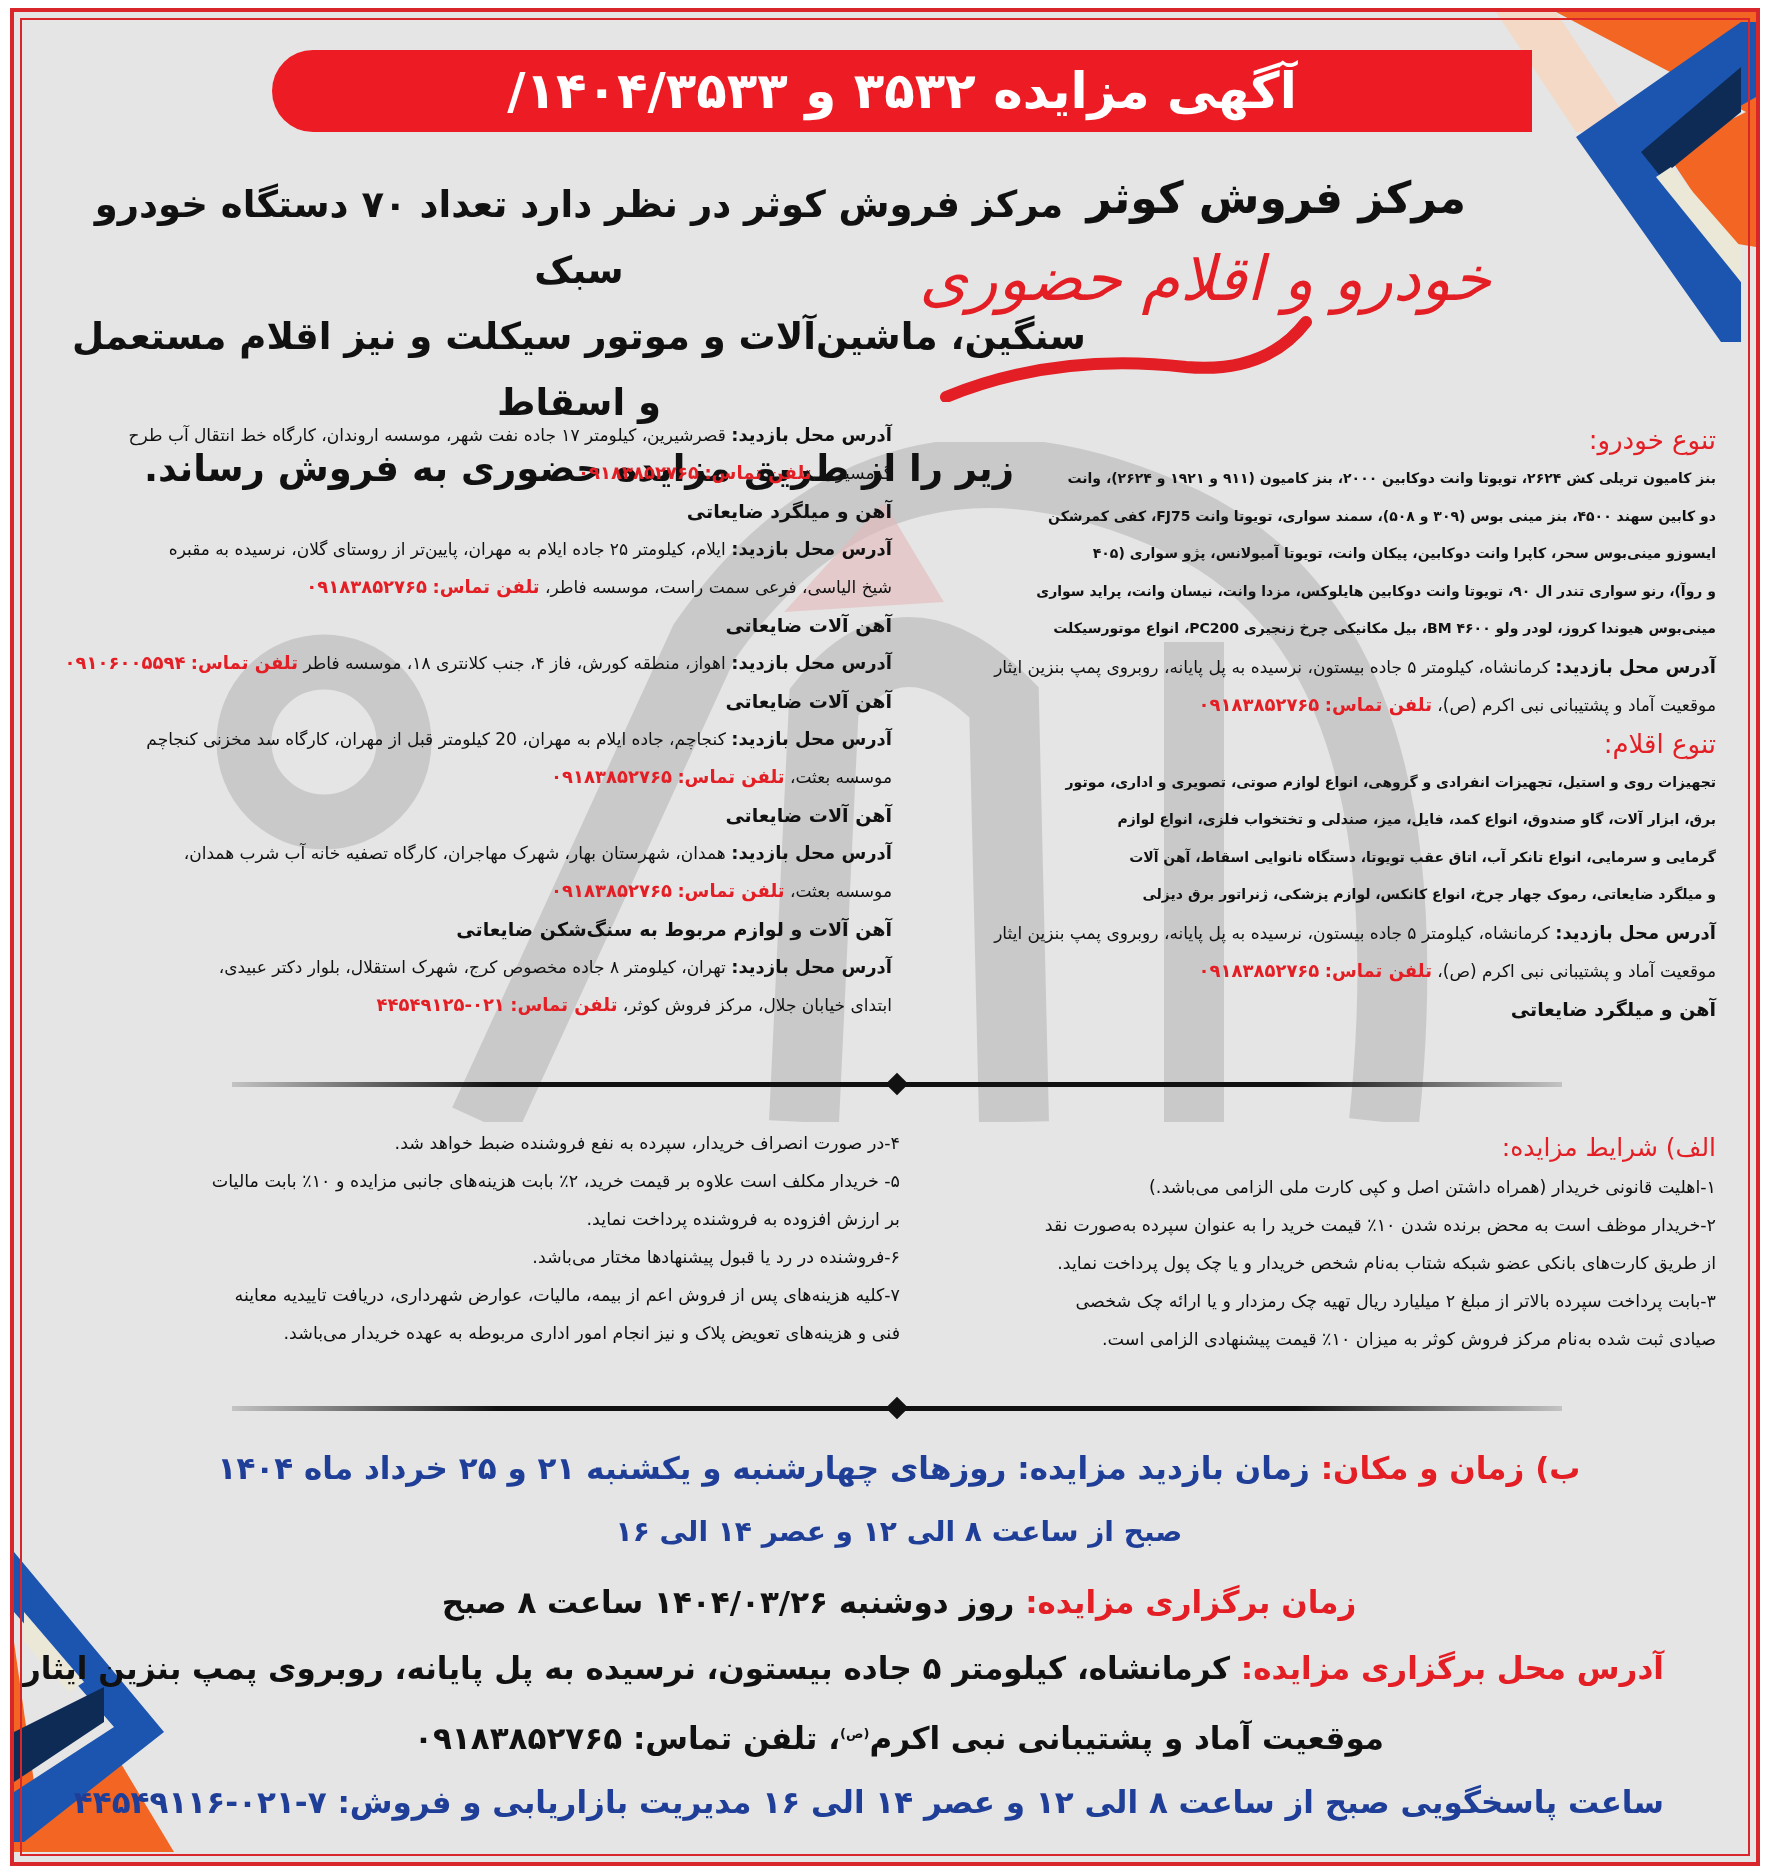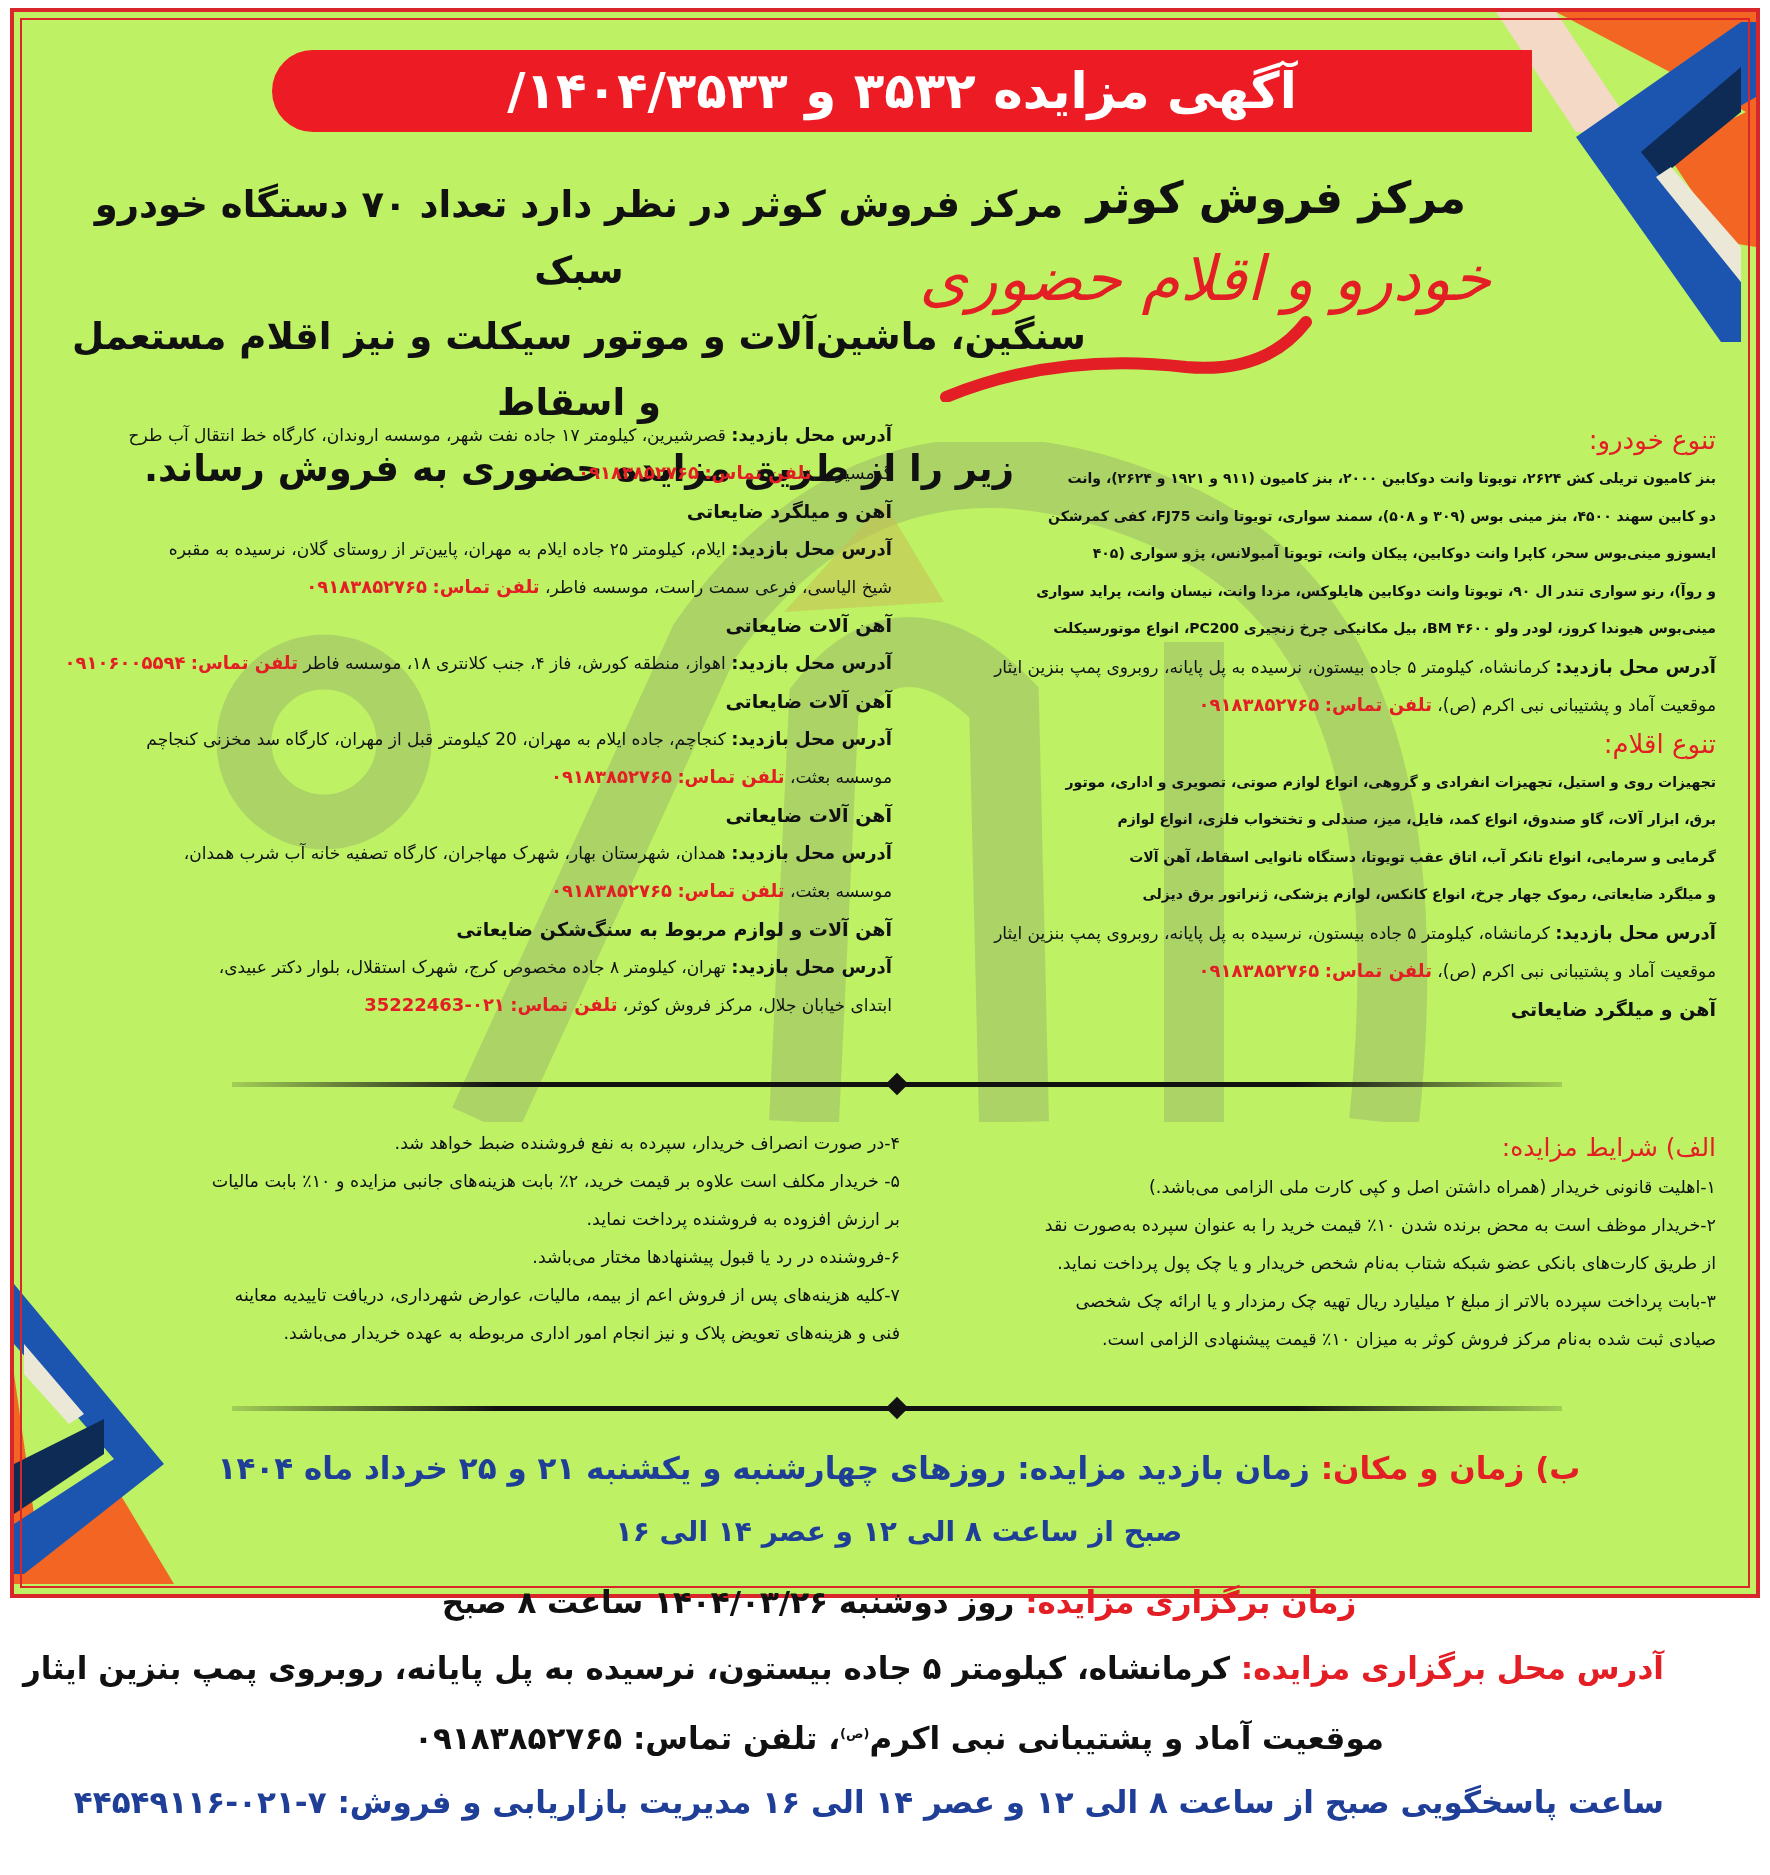--- a/index.html
+++ b/index.html
@@ -1,20 +1,20 @@
 <!DOCTYPE html>
 <html lang="fa" dir="rtl"><head>
 <meta charset="utf-8">
 <style>
   * { box-sizing: border-box; margin: 0; padding: 0; }
   html, body { width: 1770px; height: 1875px; background: #ffffff; overflow: hidden; }
   body { font-family: "DejaVu Sans", sans-serif; color: #111; }
   .page {
-    position: absolute; left: 10px; top: 8px; width: 1750px; height: 1590px;
-    background: #bef264; border: 4px solid #d8262b;
+    position: absolute; left: 10px; top: 8px; width: 1750px; height: 1858px;
+    background: #e5e5e5; border: 4px solid #d8262b;
   }
   .page::after {
     content: ""; position: absolute; left: 6px; top: 6px; right: 6px; bottom: 6px;
     border: 2px solid #d8262b; pointer-events: none;
   }
   
   .corner { position: absolute; pointer-events: none; }
   .corner svg { display: block; }
   .corner-tr { right: 0; top: 0; width: 260px; height: 340px; }
   .corner-bl { left: 0; bottom: 0; width: 170px; height: 310px; }
@@ -182,21 +182,21 @@
       <div><span>موسسه بعثت،</span> <span class="phone">تلفن تماس:</span> <span class="phone">۰۹۱۸۳۸۵۲۷۶۵</span></div>
       <div class="item-title">آهن آلات ضایعاتی</div>
     </div>
     <div>
       <div><span class="lbl">آدرس محل بازدید:</span> <span>همدان، شهرستان بهار، شهرک مهاجران، کارگاه تصفیه خانه آب شرب همدان،</span></div>
       <div><span>موسسه بعثت،</span> <span class="phone">تلفن تماس:</span> <span class="phone">۰۹۱۸۳۸۵۲۷۶۵</span></div>
       <div class="item-title">آهن آلات و لوازم مربوط به سنگ‌شکن ضایعاتی</div>
     </div>
     <div>
       <div><span class="lbl">آدرس محل بازدید:</span> <span>تهران، کیلومتر ۸ جاده مخصوص کرج، شهرک استقلال، بلوار دکتر عبیدی،</span></div>
-      <div><span>ابتدای خیابان جلال، مرکز فروش کوثر،</span> <span class="phone">تلفن تماس:</span> <span class="phone">۰۲۱-35222463</span></div>
+      <div><span>ابتدای خیابان جلال، مرکز فروش کوثر،</span> <span class="phone">تلفن تماس:</span> <span class="phone">۰۲۱-۴۴۵۴۹۱۲۵</span></div>
     </div>
   </div>
 
   <div class="divider" style="top:1064px;">
     <div class="bar"></div>
     <div class="diamond"></div>
   </div>
 
   <div class="cond-right">
     <div class="sec-head">الف) شرایط مزایده:</div>

